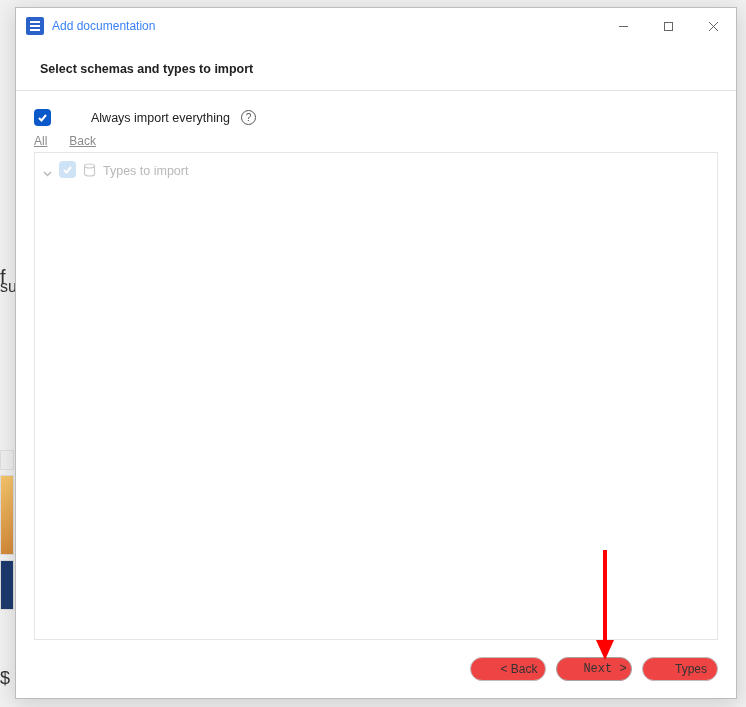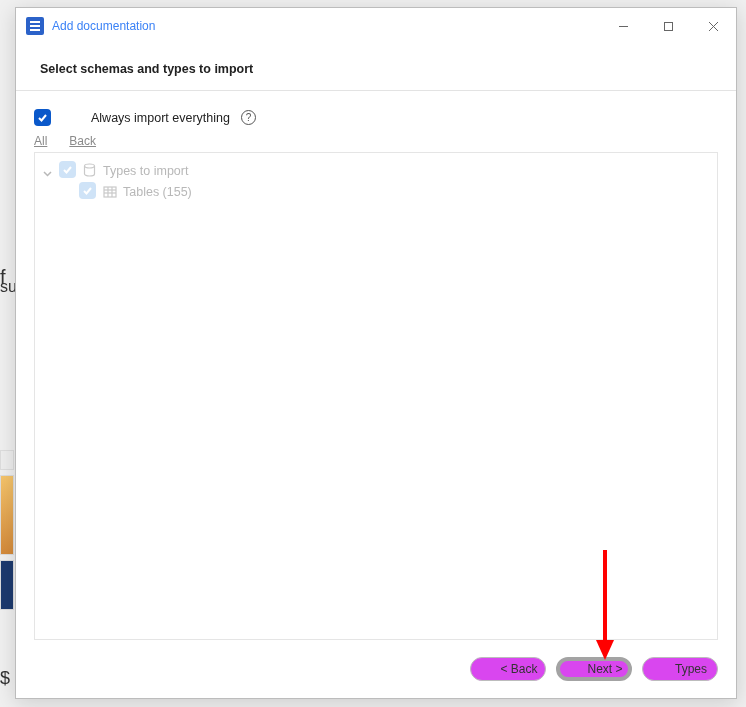--- a/index.html
+++ b/index.html
@@ -172,28 +172,28 @@
       display: flex;
       align-items: center;
       justify-content: flex-end;
       gap: 10px;
       padding: 0 18px 10px 0;
     }
     .btn {
       min-width: 76px;
       height: 24px;
       border: 1px solid #bcbcbc;
-      background: #d946ef;
+      background: #ef4444;
       font-size: 12px;
       color: #333;
       cursor: pointer;
       border-radius: 12px;
       padding-left: 22px;
     }
-    .btn.primary { border: 4px solid #a3a3a3; }
+    .btn.primary { border: 1px solid #a3a3a3; font-family: Liberation Mono, monospace; }
     .arrow-annot {
       position: absolute;
       pointer-events: none;
       left: 590px;
       top: 545px;
     }
   </style>
 </head>
 <body>
 
@@ -268,37 +268,20 @@
             </svg>
         </span>
         <span class="type-icon">
           <svg width="13" height="15">
               <ellipse cx="6.5" cy="3" rx="5" ry="2"></ellipse>
               <path d="M1.5 3 v8 a5 2 0 0 0 10 0 v-8"></path>
             </svg>
         </span>
         <span>Types to import</span>
       </div>
-      <div class="tree-row child">
-        <span class="chk disabled">
-          <svg width="11" height="11">
-              <polyline points="2,6 4.5,8.5 9,3"></polyline>
-            </svg>
-        </span>
-        <span class="type-icon">
-          <svg width="14" height="12">
-              <rect x="1" y="1" width="12" height="10"></rect>
-              <line x1="1" y1="4" x2="13" y2="4"></line>
-              <line x1="1" y1="7" x2="13" y2="7"></line>
-              <line x1="5" y1="1" x2="5" y2="11"></line>
-              <line x1="9" y1="1" x2="9" y2="11"></line>
-            </svg>
-        </span>
-        <span>Tables (155)</span>
-      </div>
     </div>
   </div>
 
   <div class="buttons">
     <button class="btn">&lt; Back</button>
     <button class="btn primary">Next &gt;</button>
     <button class="btn">Types</button>
   </div>
 </div>
 

